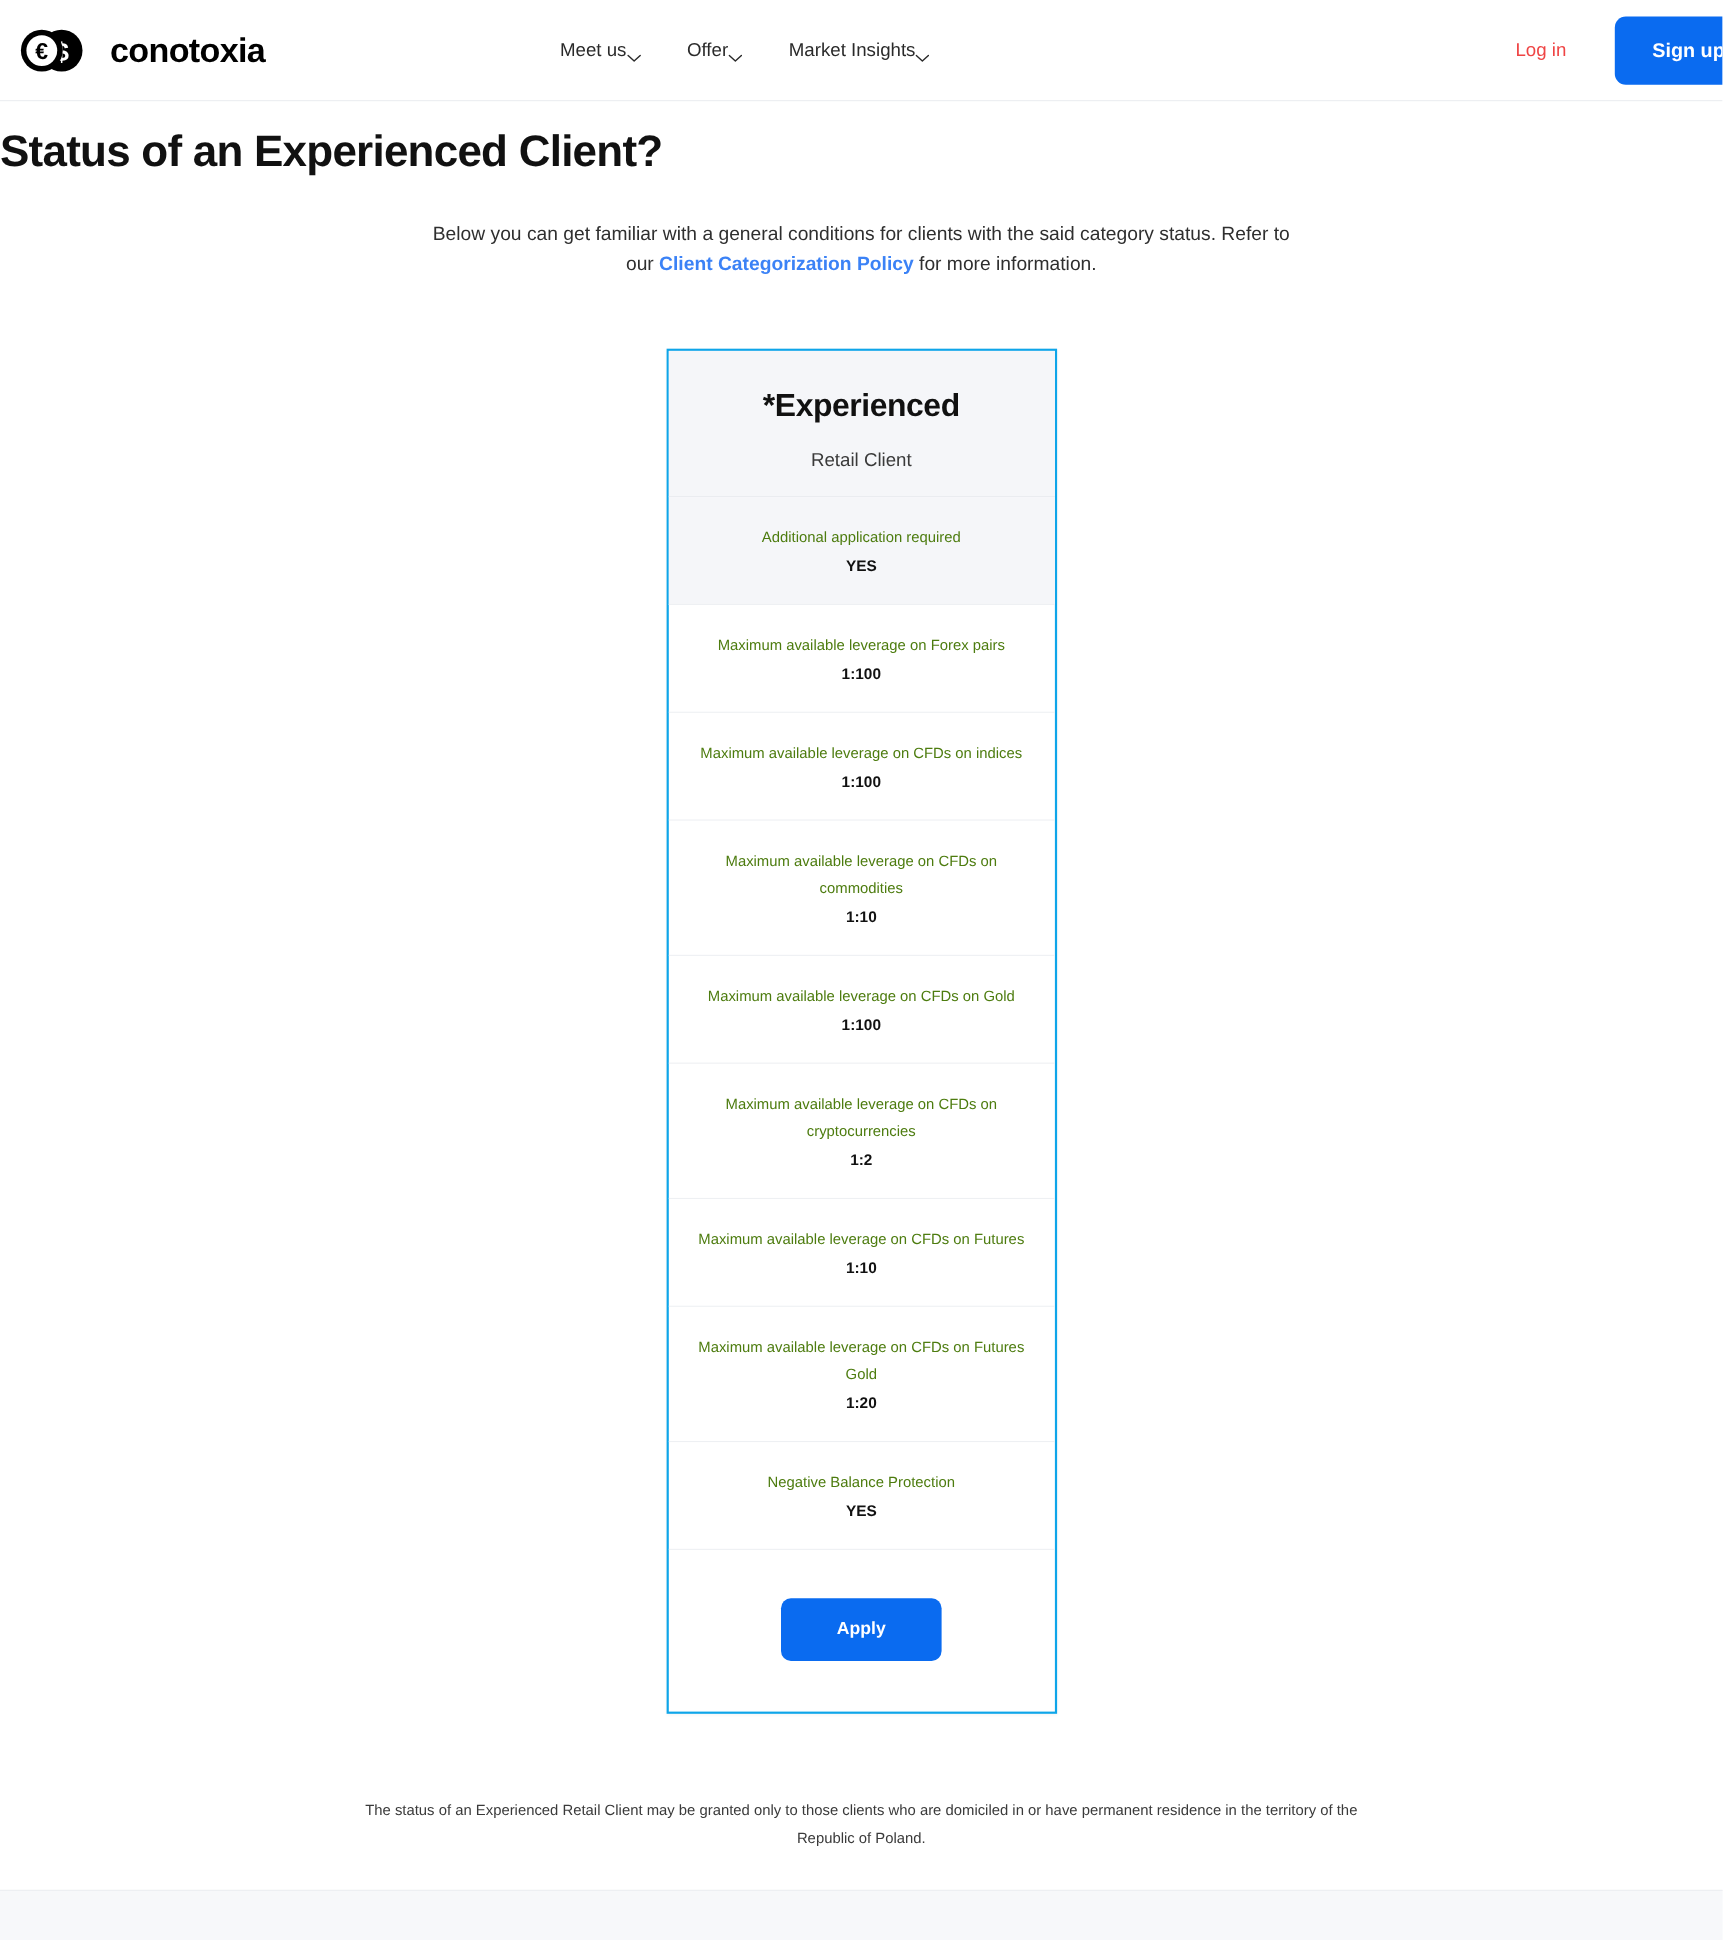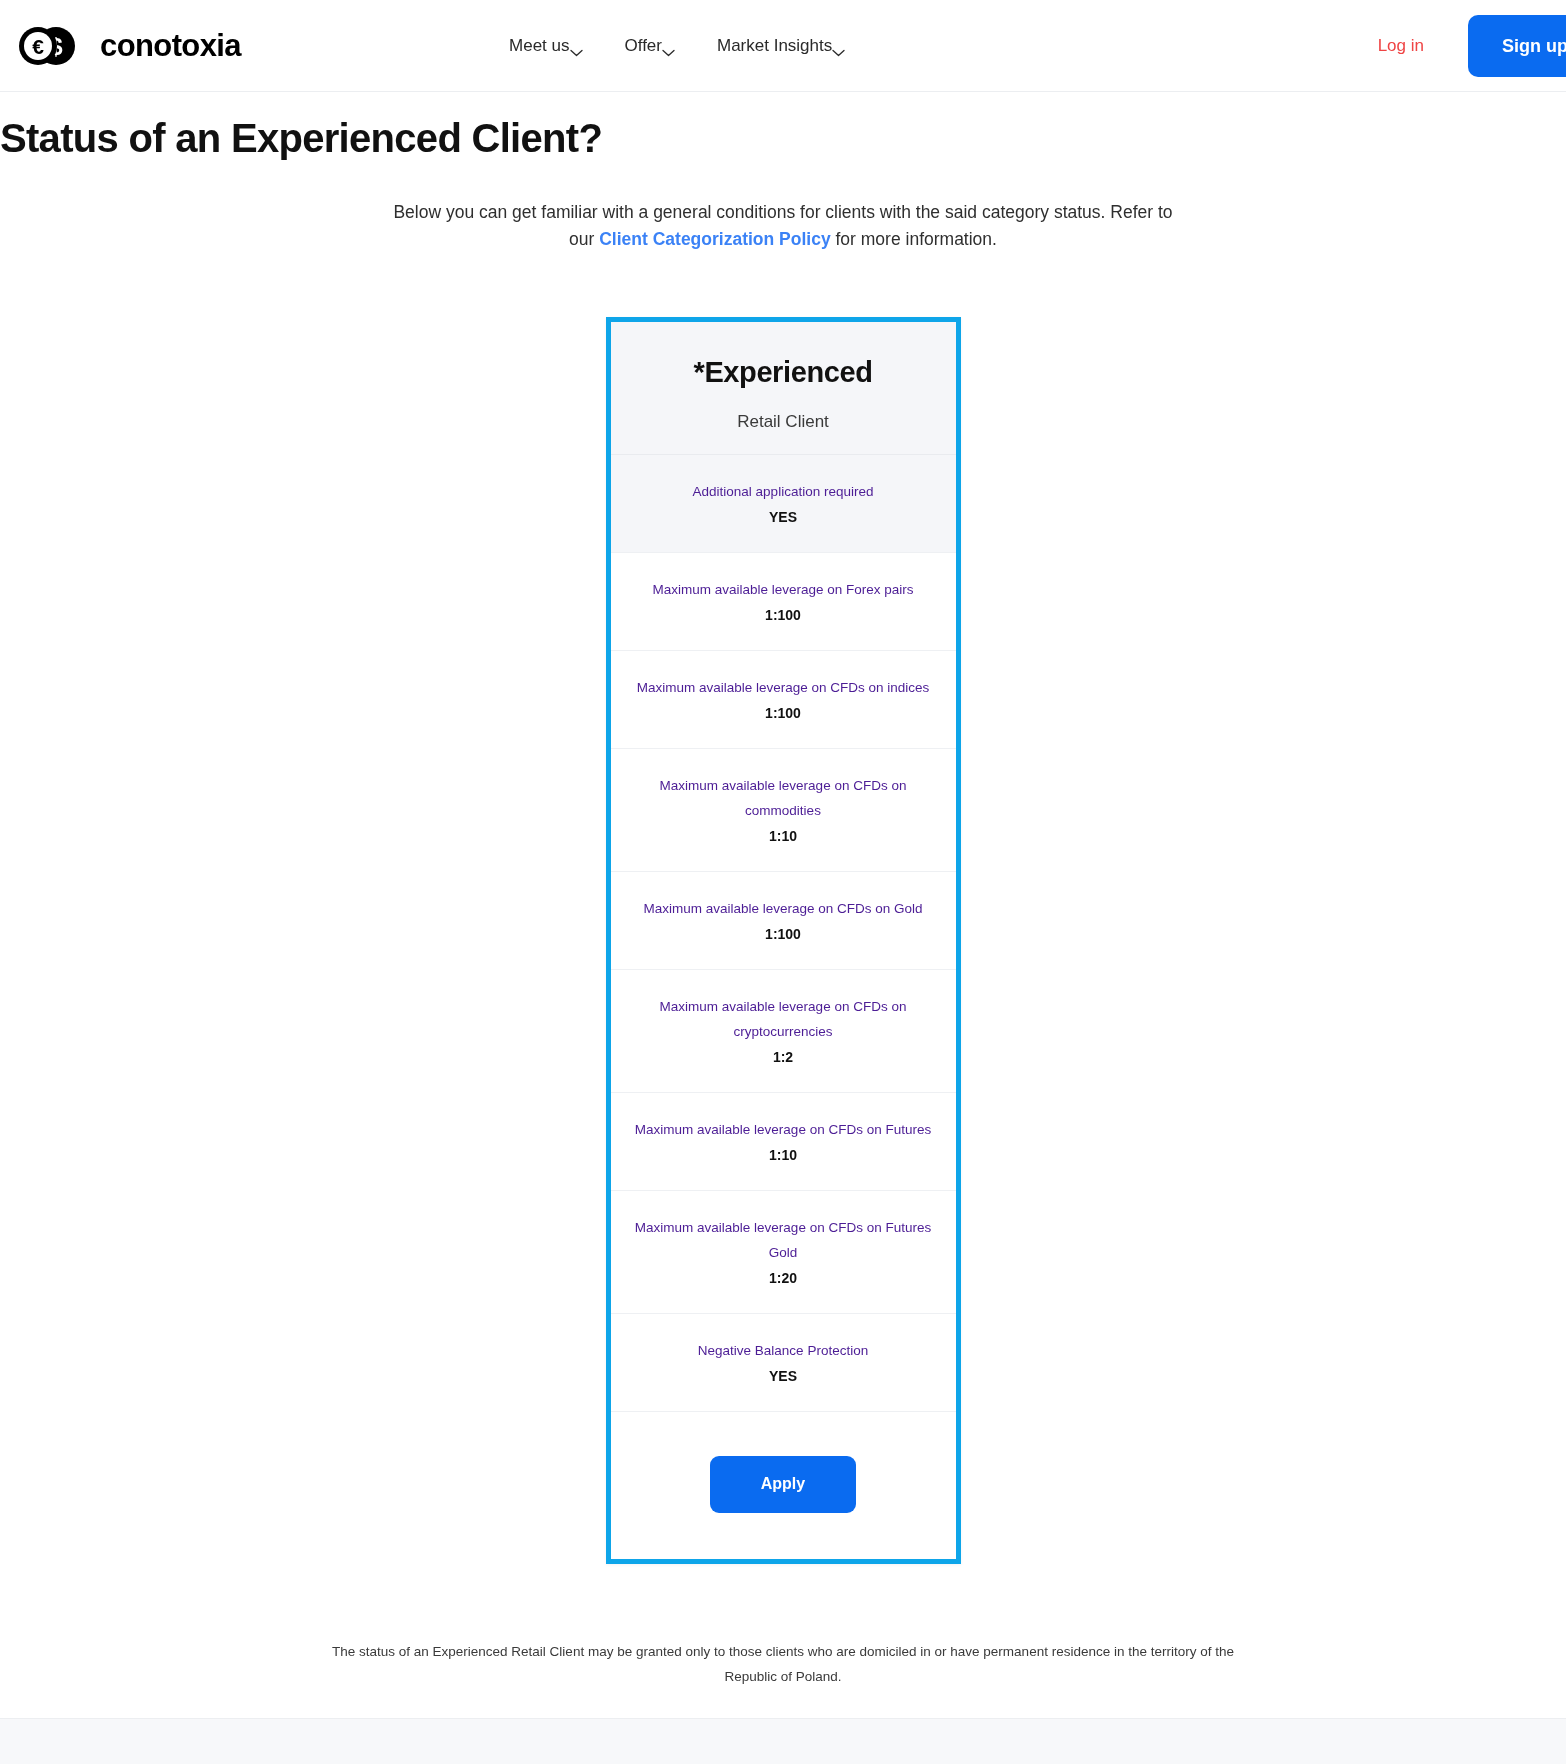--- a/index.html
+++ b/index.html
@@ -111,21 +111,21 @@
     font-weight: 700;
     color: #3b82f6;
     cursor: pointer;
   }
 
   
   .card-wrap { display: flex; justify-content: center; margin-top: 64px; }
   .card {
     width: 355px;
     background: #ffffff;
-    border: 5px solid #0ea5e9;
+    border: 2px solid #0ea5e9;
     box-shadow: 0 1px 3px rgba(16,24,40,0.05);
   }
 
   .card-head {
     background: #f5f6f9;
     padding: 34px 14px 22px;
     text-align: center;
     border-bottom: 1px solid #e9ebef;
   }
   .card-head .plan {
@@ -141,21 +141,21 @@
   }
 
   .row {
     padding: 25px 16px 27px;
     text-align: center;
     border-bottom: 1px solid #eef0f3;
   }
   .row.highlight { background: #f5f6f9; }
   .row .row-label {
     font-size: 13.5px;
-    color: #4c1d95;
+    color: #4d7c0f;
     line-height: 1.85;
   }
   .row .row-value {
     margin-top: 4px;
     font-size: 14px;
     font-weight: 700;
     color: #111111;
   }
 
   .card-foot {

